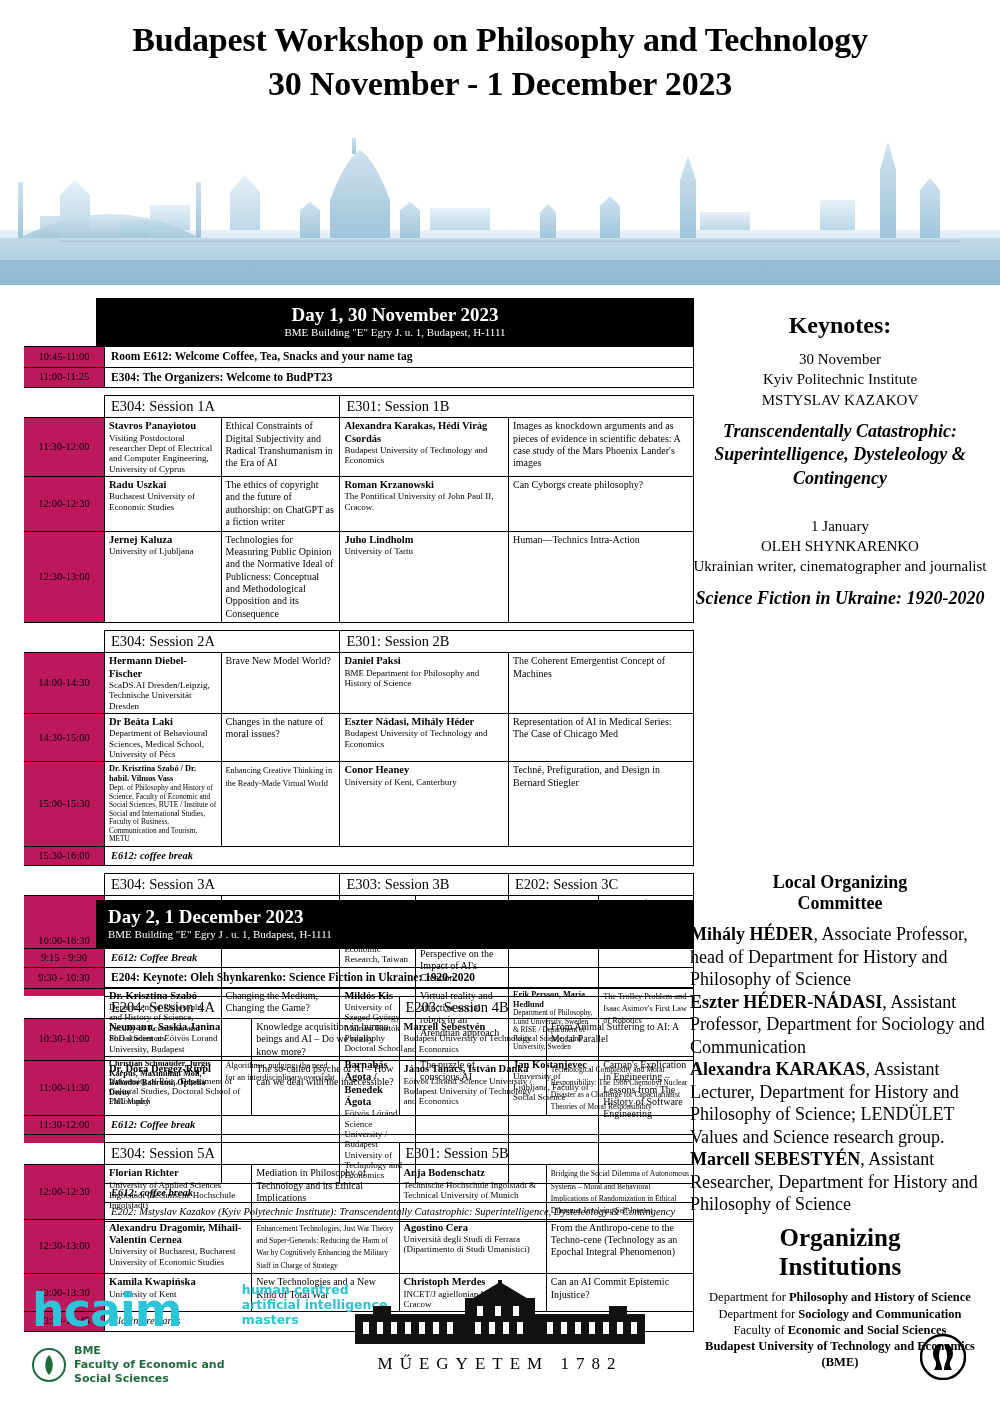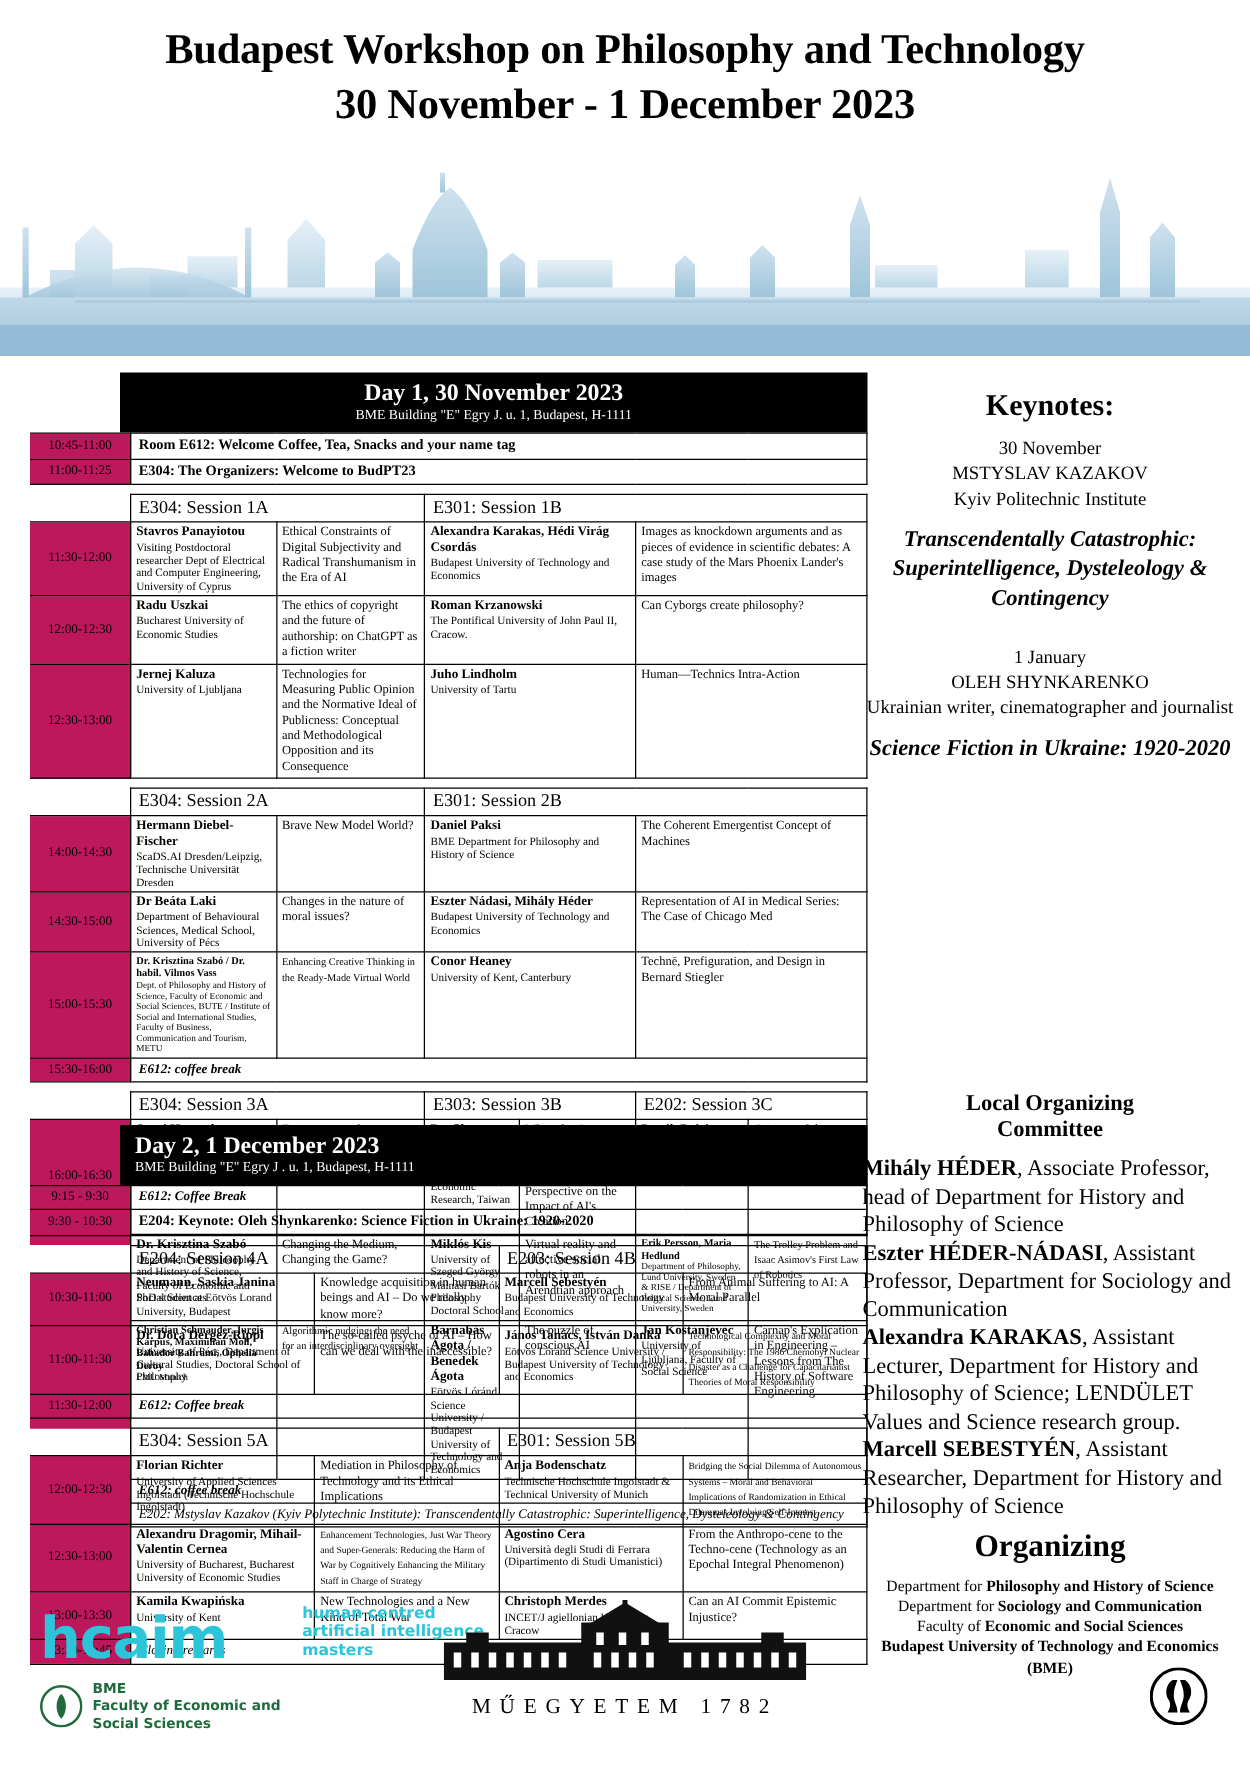--- a/index.html
+++ b/index.html
@@ -393,22 +393,22 @@
           <td class="plain" colspan="4">Closing remarks</td>
         </tr>
       </tbody>
     </table>
 </div>
 
 <div class="right" style="top:312px;">
   <div class="kh">Keynotes:</div>
   <div style="height:10px"></div>
   <div class="kline">30 November</div>
+  <div class="kline">Kyiv Politechnic Institute</div>
   <div class="kline">MSTYSLAV KAZAKOV</div>
-  <div class="kline">Kyiv Politechnic Institute</div>
   <div style="height:10px"></div>
   <div class="ktitle">Transcendentally Catastrophic: Superintelligence, Dysteleology &amp; Contingency</div>
   <div style="height:26px"></div>
   <div class="kline">1 January</div>
   <div class="kline">OLEH SHYNKARENKO</div>
   <div class="kline">Ukrainian writer, cinematographer and journalist</div>
   <div style="height:10px"></div>
   <div class="ktitle">Science Fiction in Ukraine: 1920-2020</div>
 </div>
 
@@ -417,20 +417,21 @@
   <div class="loc-h">Committee</div>
   <div style="height:10px"></div>
   <div class="loc-b">
     <div><b>Mihály HÉDER</b><span>, Associate Professor, head of Department for History and Philosophy of Science</span></div>
     <div><b>Eszter HÉDER-NÁDASI</b><span>, Assistant Professor, Department for Sociology and Communication</span></div>
     <div><b>Alexandra KARAKAS</b><span>, Assistant Lecturer, Department for History and Philosophy of Science; LENDÜLET Values and Science research group.</span></div>
     <div><b>Marcell SEBESTYÉN</b><span>, Assistant Researcher, Department for History and Philosophy of Science</span></div>
   </div>
   <div style="height:8px"></div>
   <div class="org-h">Organizing</div>
+  <div class="org-h">Institutions</div>
   <div style="height:8px"></div>
   <div class="org-b">
     <div><span>Department for </span><b>Philosophy and History of Science</b></div>
     <div><span>Department for </span><b>Sociology and Communication</b></div>
     <div><span>Faculty of </span><b>Economic and Social Sciences</b></div>
     <div><span></span><b>Budapest University of Technology and Economics (BME)</b></div>
   </div>
 </div>
 
 <div class="logos">

